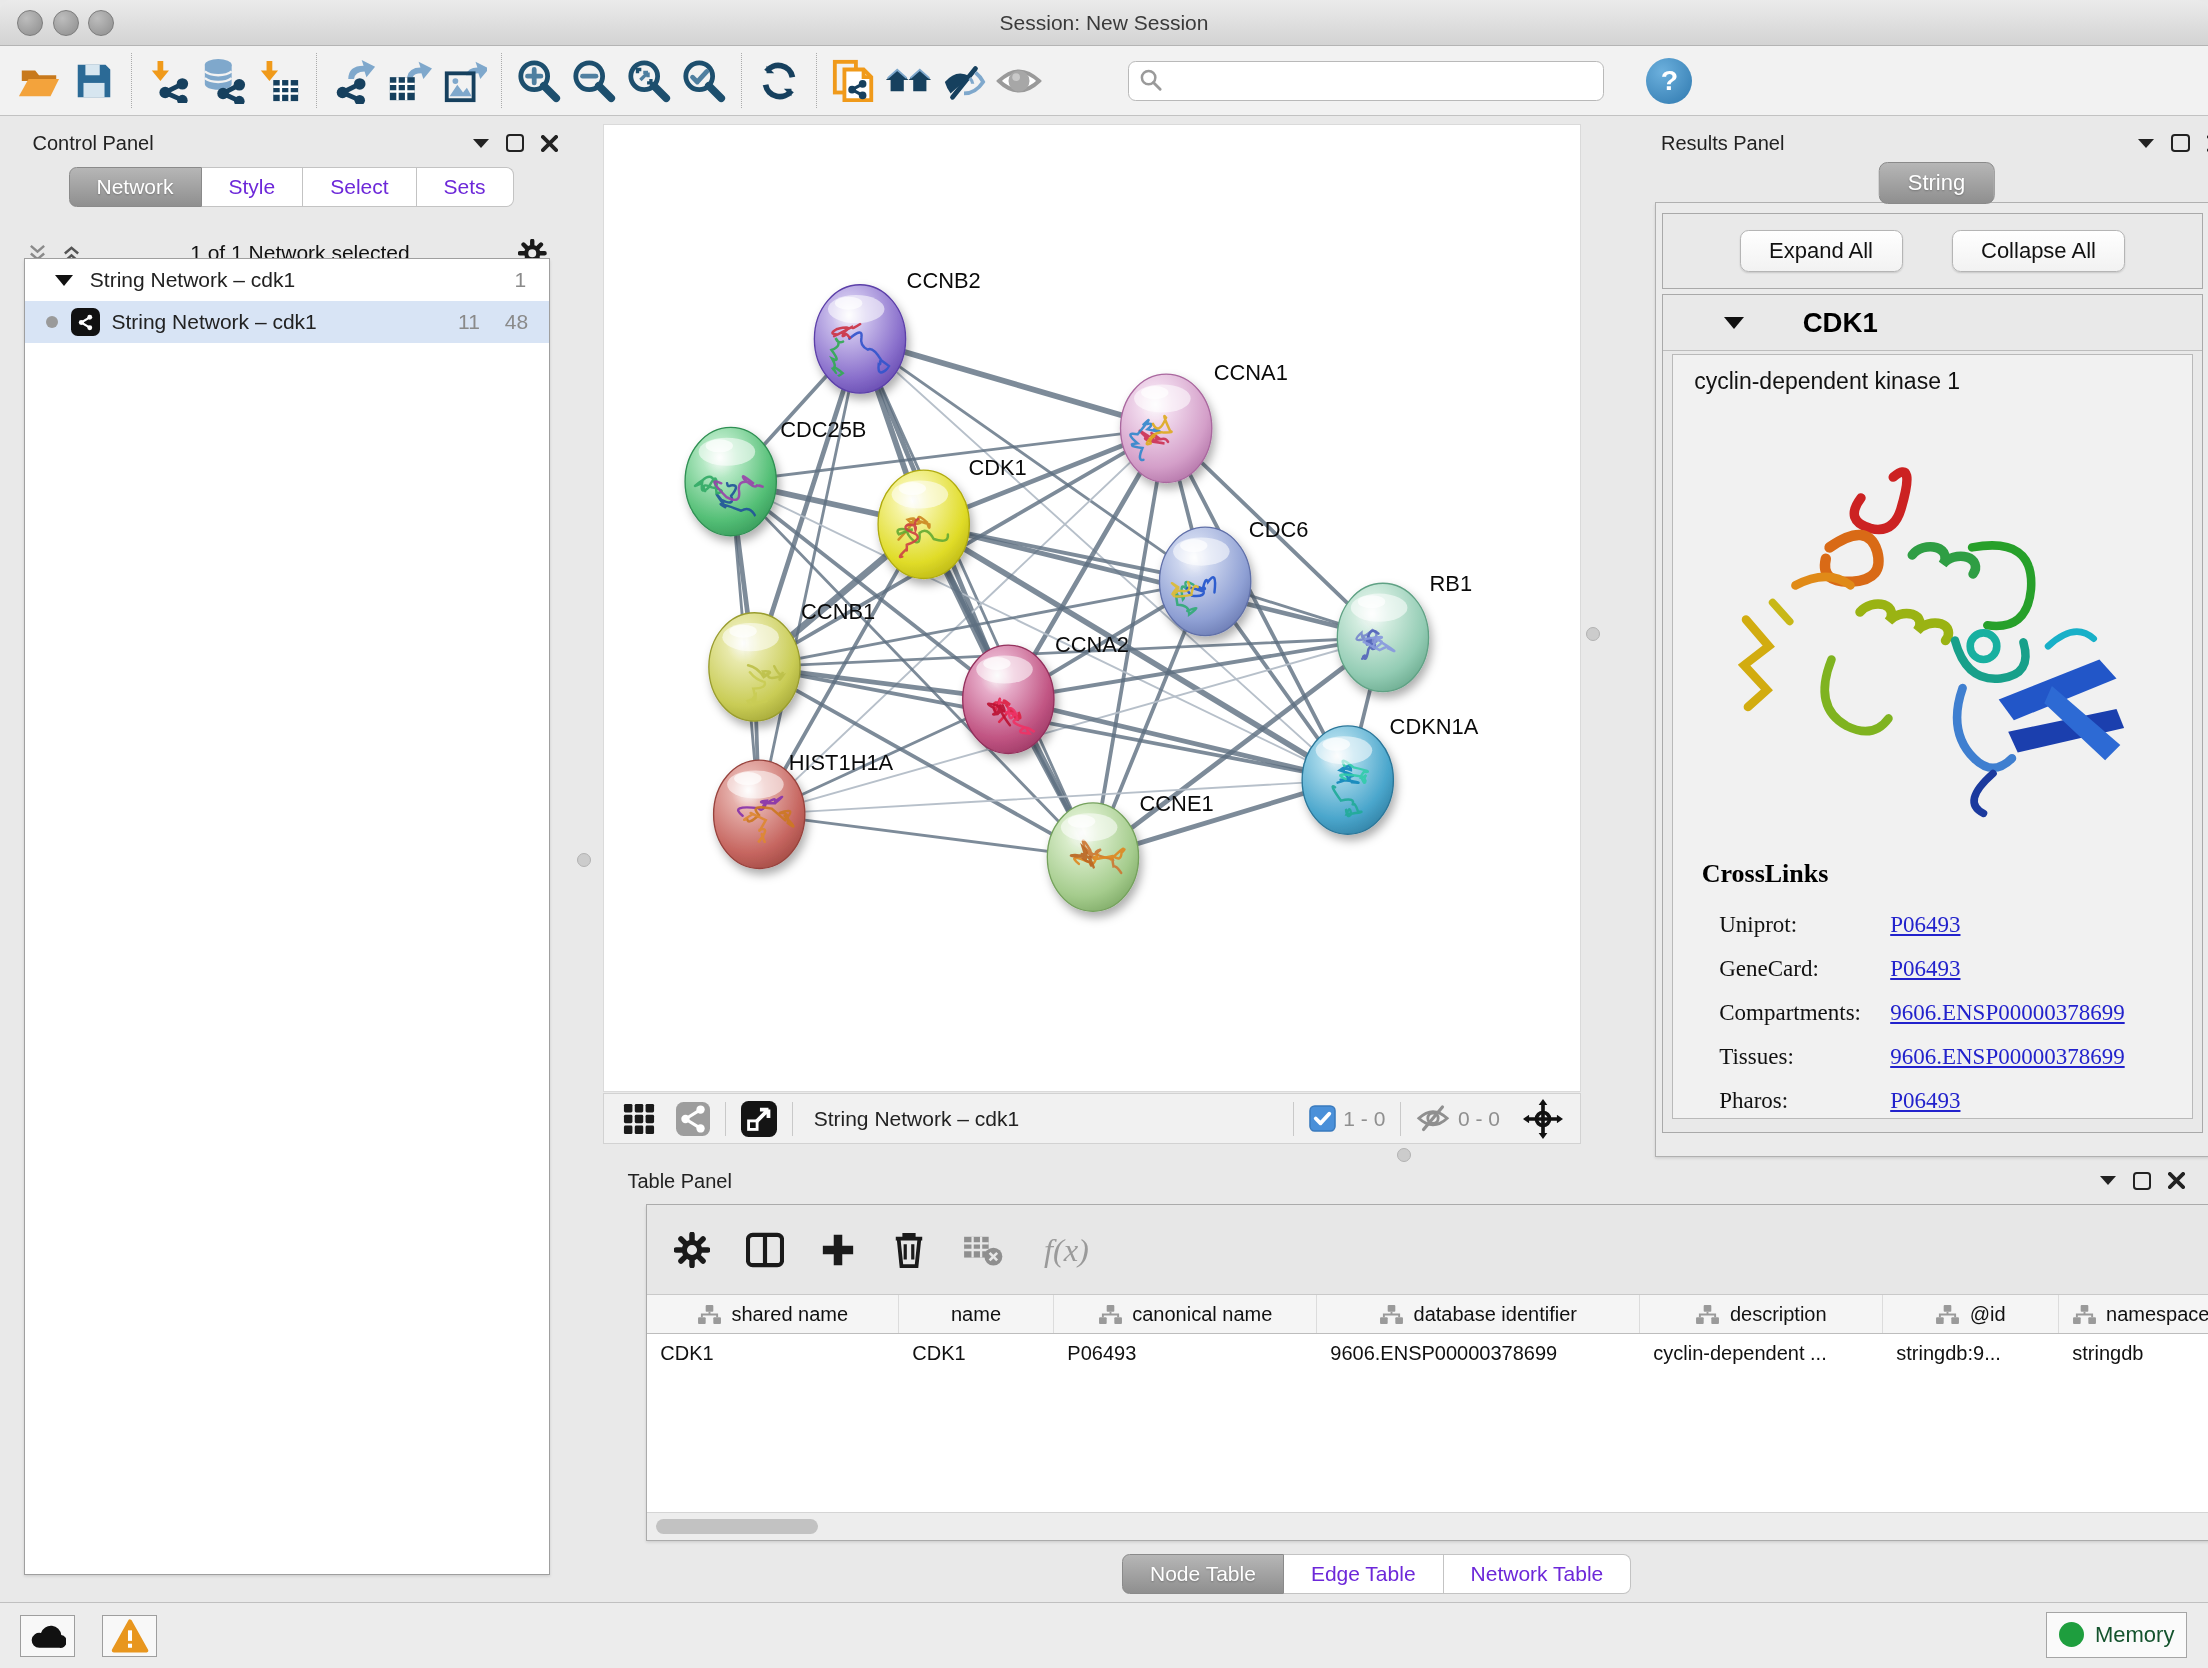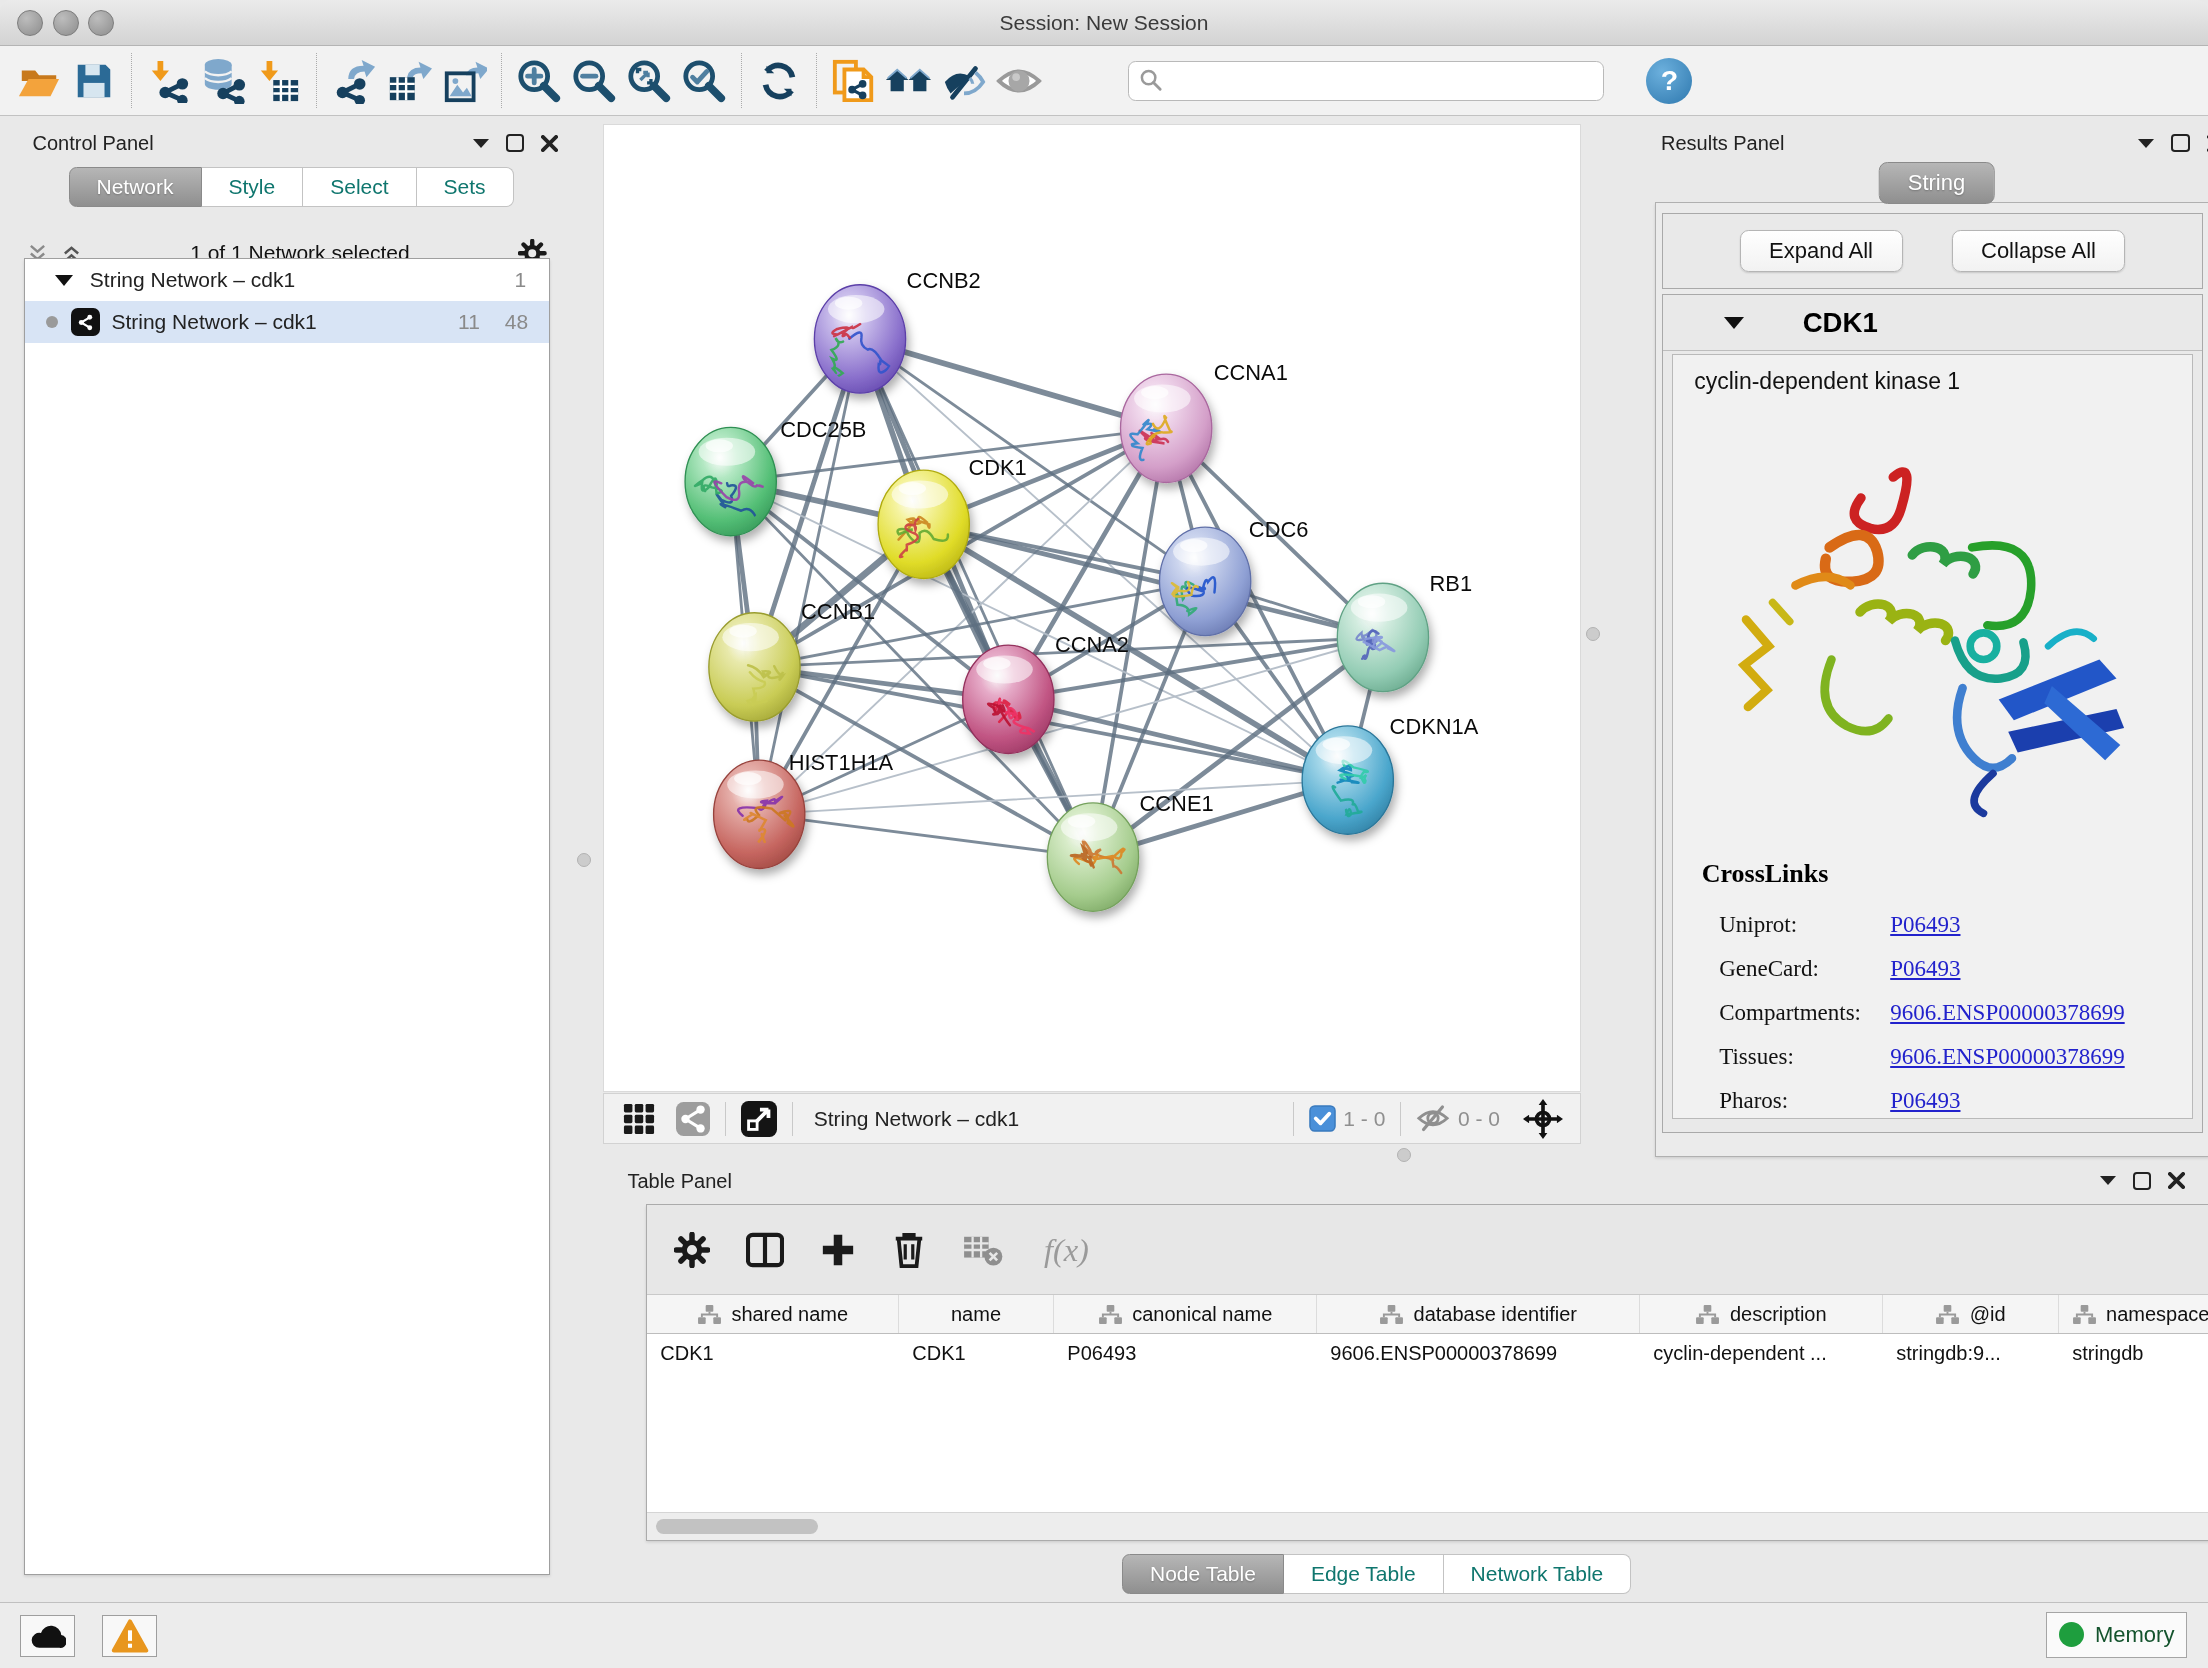--- a/index.html
+++ b/index.html
@@ -30,21 +30,21 @@
     color:#fff;font-size:28.5px;font-weight:bold;}
 
   
   .panel-title{font-size:20px;color:#222;}
   .panel-icons{display:flex;gap:17px;align-items:center;}
   .icn-tri{width:0;height:0;border-left:8.6px solid transparent;border-right:8.6px solid transparent;border-top:9.5px solid #222;}
   .icn-sq{width:14.3px;height:14.3px;border:2.9px solid #222;border-radius:3.8px;}
 
   
   .seg-tab{height:38px;line-height:38px;padding:0 27px;font-size:21px;background:#fff;
-    border:1px solid #c3c3c3;border-left-width:0;color:#0f766e;}
+    border:1px solid #c3c3c3;border-left-width:0;color:#6d28d9;}
   .seg-tab.first{border-left-width:1px;border-radius:7.6px 0 0 7.6px;}
   .seg-tab.last{border-radius:0 7.6px 7.6px 0;}
   .seg-tab.sel{background:linear-gradient(#b6b6b6,#8f8f8f);color:#fff;text-shadow:0 1px 1.9px rgba(0,0,0,.25);border-color:#8a8a8a;}
 
   
   .control-panel{position:absolute;left:9.5px;top:124px;width:554px;height:1458px;}
   .cp-header{position:absolute;left:23px;right:5.7px;top:7.6px;display:flex;align-items:center;gap:44px;}
   .cp-tabs{position:absolute;left:59px;top:43px;display:flex;}
   .cp-status{position:absolute;left:17px;right:17px;top:112px;height:34px;display:flex;align-items:center;}
   .cp-status .mid{flex:1;text-align:center;font-size:21px;color:#111;}

